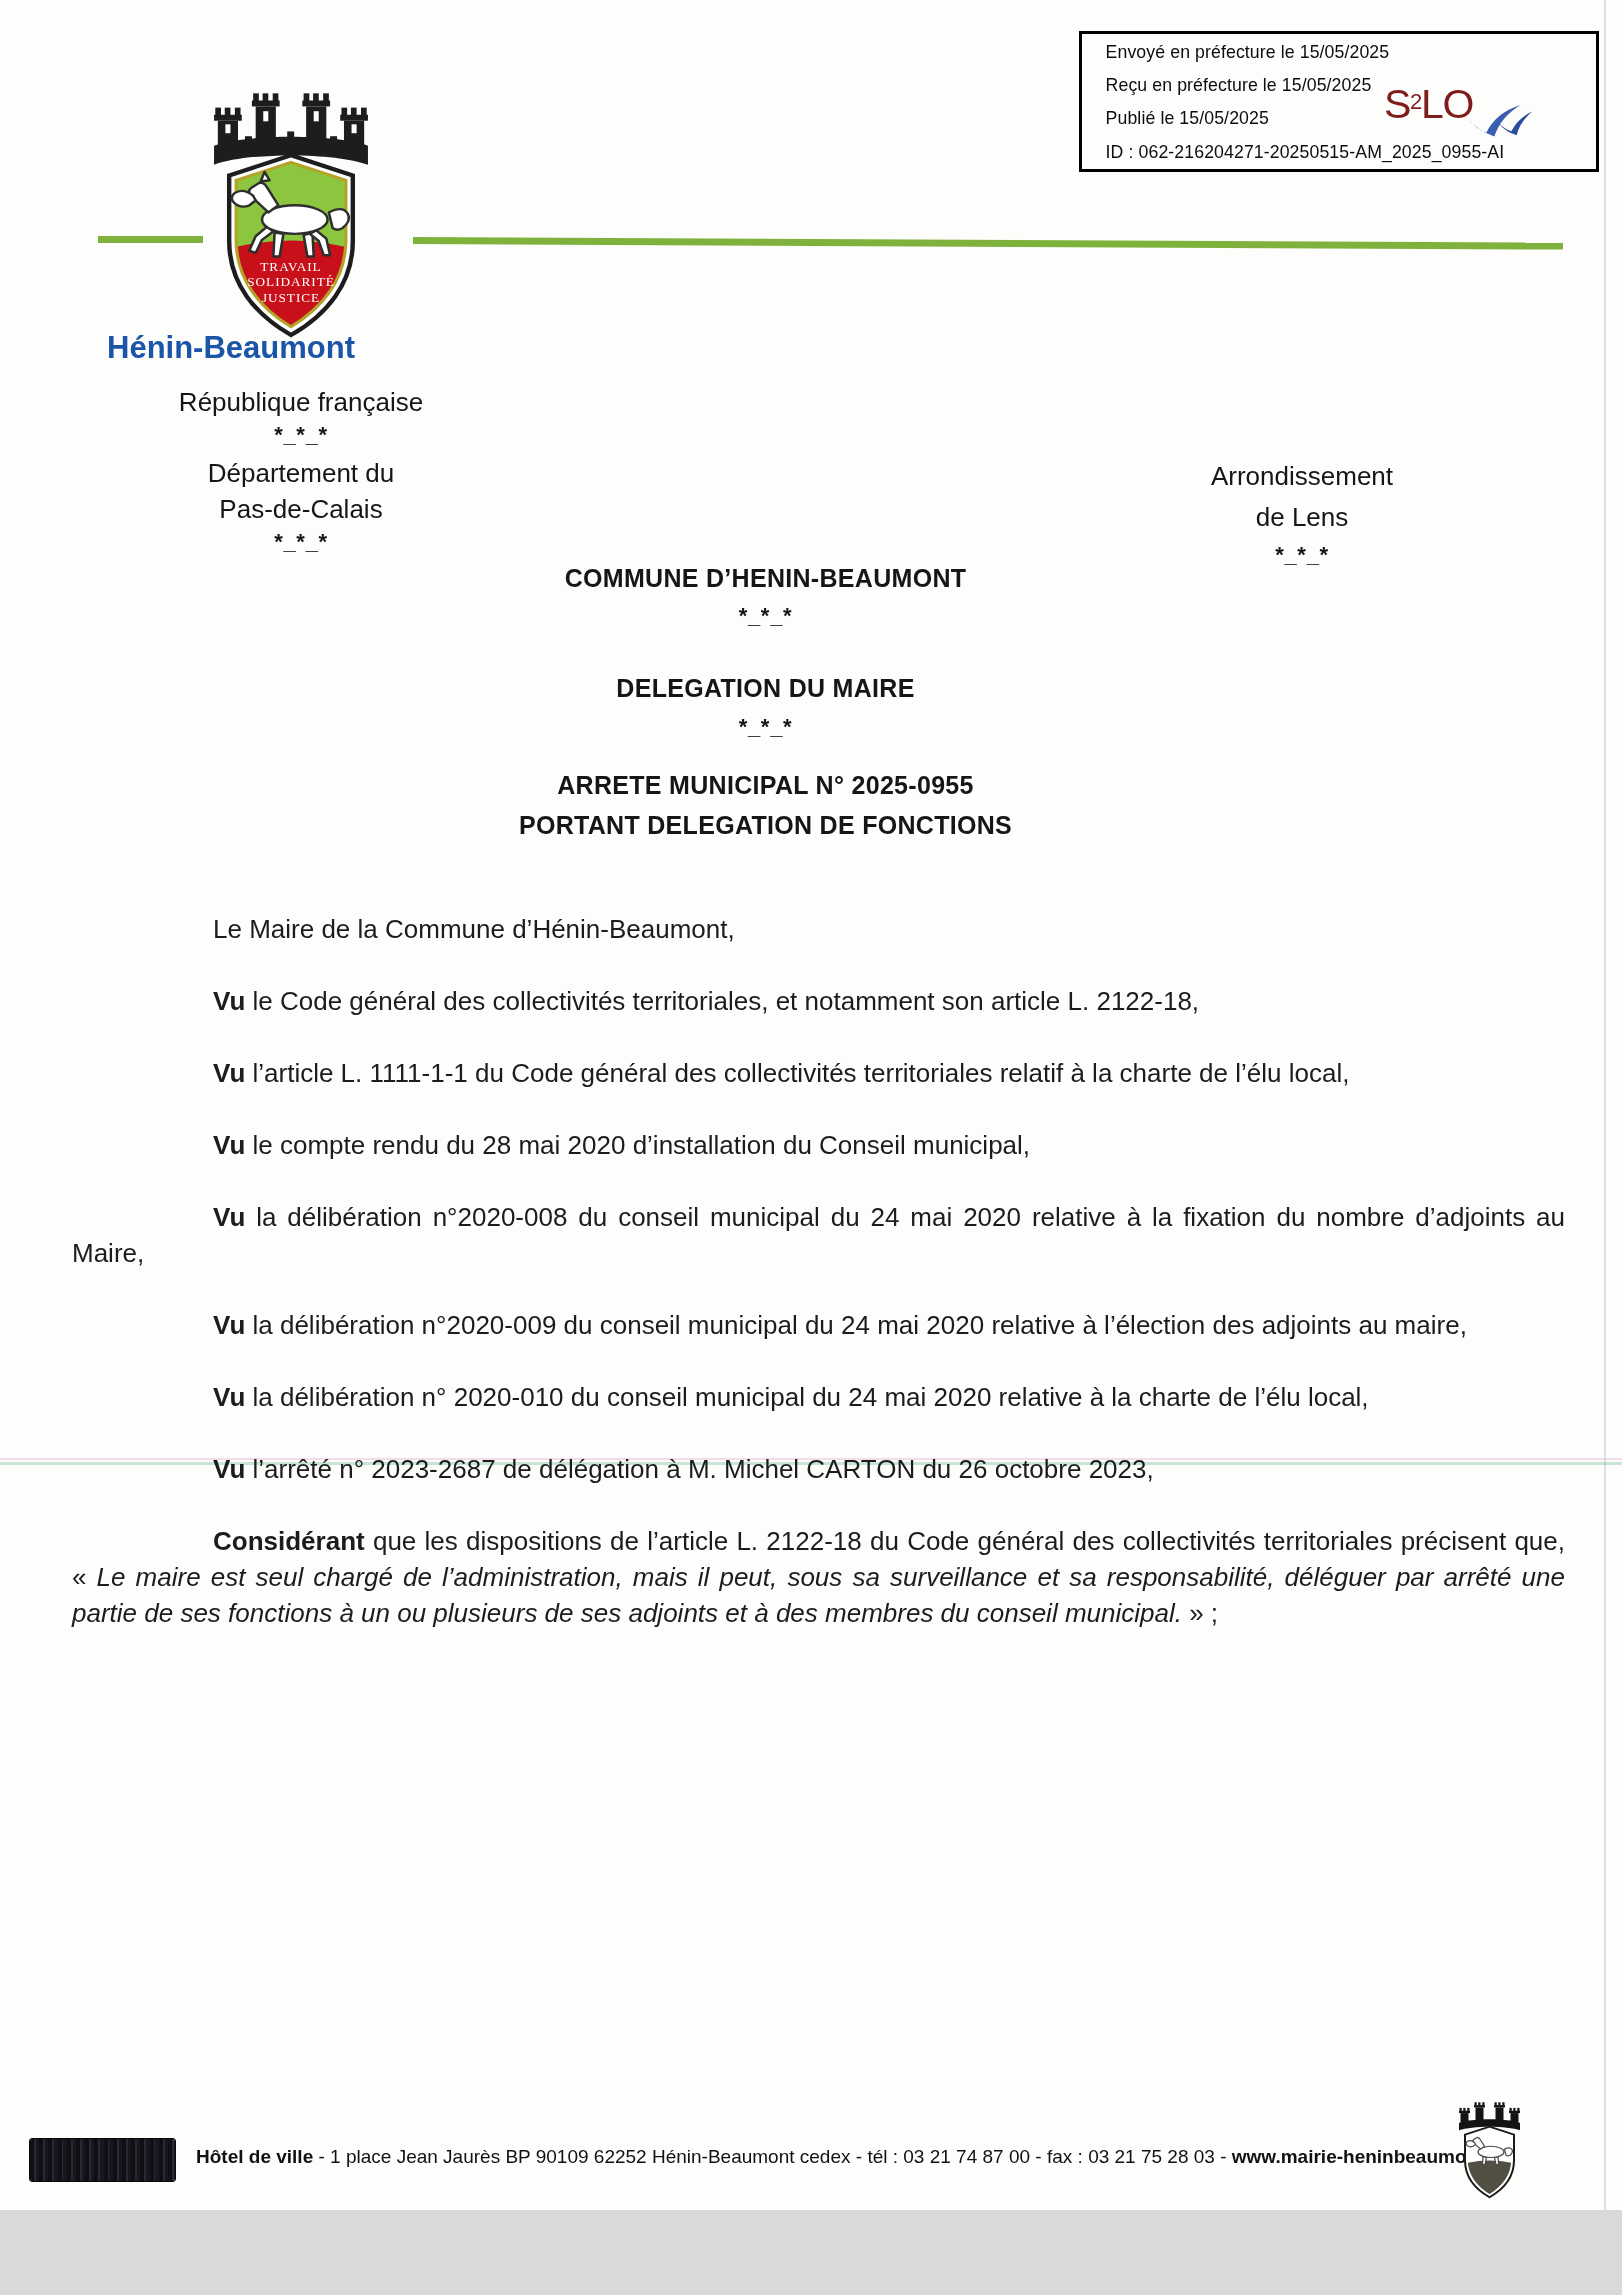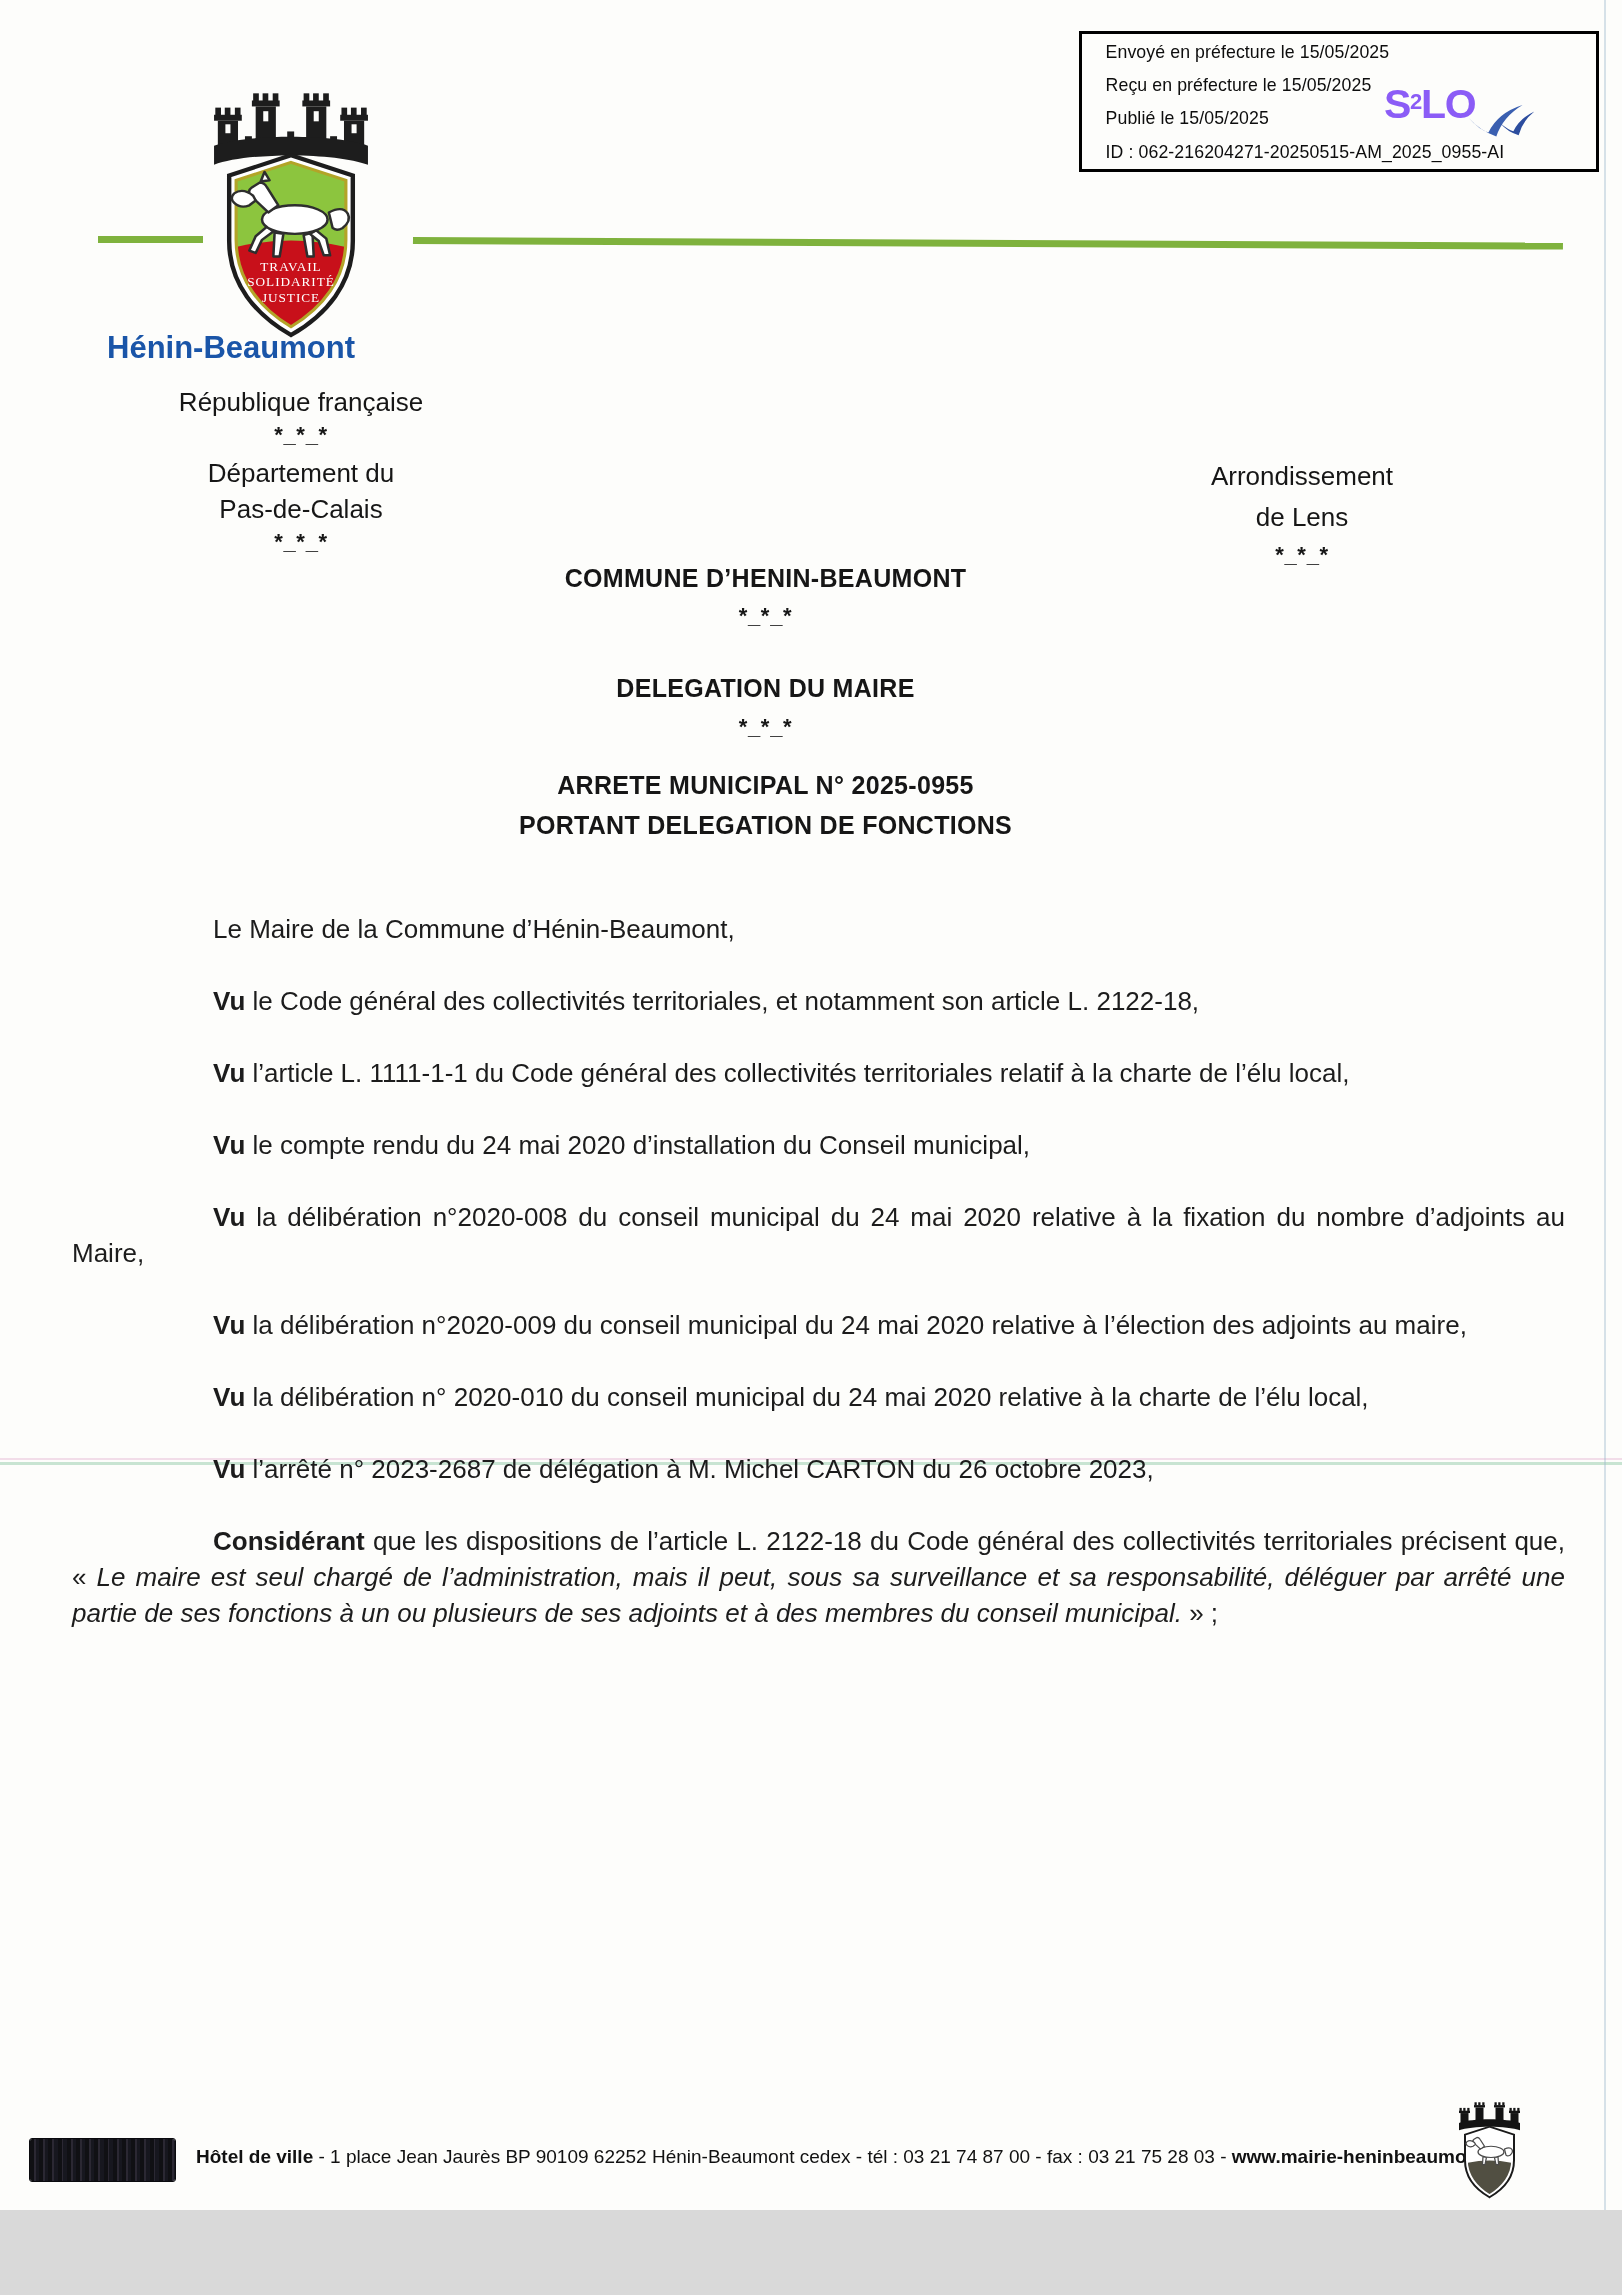--- a/index.html
+++ b/index.html
@@ -18,21 +18,21 @@
 
   
   .stamp {
     position:absolute; left:1079px; top:31px; width:520px; height:141px;
     border:3.3px solid #000; box-sizing:border-box; background:#fdfdfb;
     padding:7.9px 0 6.5px 23.6px; display:flex; flex-direction:column; justify-content:space-between;
     font-size:17.7px; color:#0d0d0d; letter-spacing:0.1px;
   }
   .stamp-line { white-space:nowrap; }
   .s2low { position:absolute; left:302px; top:50px; display:flex; align-items:flex-start; }
-  .s2low-text { font-weight:bold; font-size:41px; color:#8b5cf6; letter-spacing:-1.3px; line-height:1; }
+  .s2low-text { font-weight:normal; font-size:41px; color:#7f1d1d; letter-spacing:-1.3px; line-height:1; }
   .s2low-exp { font-size:22px; vertical-align:9.2px; }
   .s2low-bird { margin-left:-9.2px; margin-top:17px; }
 
   
   .coa { position:absolute; left:209px; top:85px; }
   .city-name { position:absolute; left:107px; top:330px; width:366px; 
     font-size:31px; font-weight:bold; color:#1a55a8; }
   .hblock { position:absolute; text-align:center; font-size:26px; color:#161616; white-space:nowrap; }
   .sep { font-weight:bold; font-size:22px; letter-spacing:0.7px; }
   .lh { left:144px; width:314px; }
@@ -157,21 +157,21 @@
   <div class="hblock ch heading" style="top:674px;">DELEGATION DU MAIRE</div>
   <div class="hblock ch sep" style="top:714px;">*_*_*</div>
 
   <div class="hblock ch heading" style="top:771px;">ARRETE MUNICIPAL N° 2025-0955</div>
   <div class="hblock ch heading" style="top:811px;">PORTANT DELEGATION DE FONCTIONS</div>
 
   <div class="body-text">
     <p class="para">Le Maire de la Commune d’Hénin-Beaumont,</p>
     <p class="para"><span class="b">Vu</span><span> le Code général des collectivités territoriales, et notamment son article L. 2122-18,</span></p>
     <p class="para"><span class="b">Vu</span><span> l’article L. 1111-1-1 du Code général des collectivités territoriales relatif à la charte de l’élu local,</span></p>
-    <p class="para"><span class="b">Vu</span><span> le compte rendu du 24 mai 2020 d’installation du Conseil municipal,</span></p>
+    <p class="para"><span class="b">Vu</span><span> le compte rendu du 28 mai 2020 d’installation du Conseil municipal,</span></p>
     <p class="para"><span class="b">Vu</span><span> la délibération n°2020-008 du conseil municipal du 24 mai 2020 relative à la fixation du nombre d’adjoints au Maire,</span></p>
     <p class="para"><span class="b">Vu</span><span> la délibération n°2020-009 du conseil municipal du 24 mai 2020 relative à l’élection des adjoints au maire,</span></p>
     <p class="para"><span class="b">Vu</span><span> la délibération n° 2020-010 du conseil municipal du 24 mai 2020 relative à la charte de l’élu local,</span></p>
     <p class="para"><span class="b">Vu</span><span> l’arrêté n° 2023-2687 de délégation à M. Michel CARTON du 26 octobre 2023,</span></p>
     <p class="para"><span class="b">Considérant</span><span> que les dispositions de l’article L. 2122-18 du Code général des collectivités territoriales précisent que, « </span><span class="i">Le maire est seul chargé de l’administration, mais il peut, sous sa surveillance et sa responsabilité, déléguer par arrêté une partie de ses fonctions à un ou plusieurs de ses adjoints et à des membres du conseil municipal.</span><span> » ;</span></p>
   </div>
 
   <div class="redacted"></div>
   <div class="footer-text"><span class="b">Hôtel de ville</span><span> - 1 place Jean Jaurès BP 90109 62252 Hénin-Beaumont cedex - tél : 03 21 74 87 00 - fax : 03 21 75 28 03 - </span><span class="b">www.mairie-heninbeaumont.fr</span></div>
 

